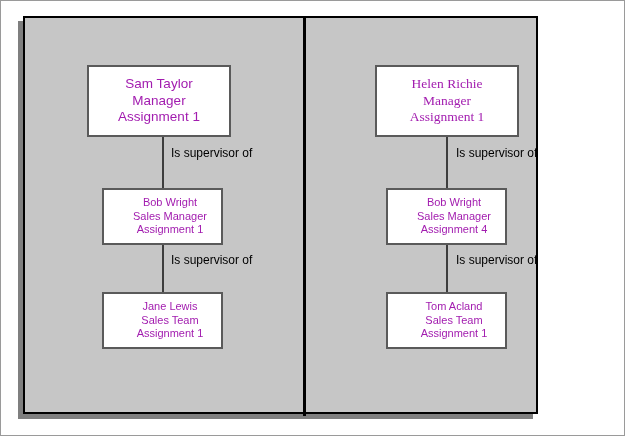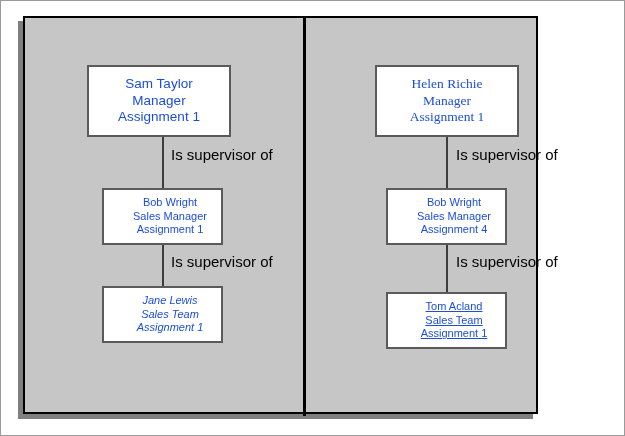--- a/index.html
+++ b/index.html
@@ -62,21 +62,21 @@
   .column.left  { left: 0px;   width: 278px; }
   .column.right { left: 281px; width: 234px; }
 
   
   .node {
     position: absolute;
     background: #ffffff;
     border: 2px solid #5a5a5a;
     box-sizing: border-box;
     text-align: right;
-    color: #1d4ed8;
+    color: #a21caf;
     line-height: 1.22;
     display: flex;
     flex-direction: column;
     justify-content: center;
     align-items: center;
     z-index: 2;
   }
   .node .line { display: block; white-space: nowrap; }
 
   
@@ -89,43 +89,43 @@
   .node.lvl1, .node.lvl2 {
     width: 121px;
     height: 57px;
     font-size: 11px;
     padding-left: 15px;
   }
 
   
   .left .node.lvl0 { left: 62px; top: 47px; }
   .left .node.lvl1 { left: 77px; top: 170px; }
-  .left .node.lvl2 { left: 77px; top: 268px; font-style: italic; }
+  .left .node.lvl2 { left: 77px; top: 274px; }
 
   
   .right .node.lvl0 { left: 69px; top: 47px; font-family: Liberation Serif, serif; }
   .right .node.lvl1 { left: 80px; top: 170px; }
-  .right .node.lvl2 { left: 80px; top: 274px; text-decoration: underline; }
+  .right .node.lvl2 { left: 80px; top: 274px; }
 
   
   .connector {
     position: absolute;
     width: 2px;
     background: #3d3d3d;
     z-index: 1;
   }
   .left  .connector { left: 137px; }
   .right .connector { left: 140px; }
   .connector.c1 { top: 117px; height: 55px; }
   .connector.c2 { top: 225px; height: 51px; }
 
   
   .edge-label {
     position: absolute;
-    font-size: 15px;
+    font-size: 12px;
     color: #000000;
     white-space: nowrap;
     z-index: 2;
   }
   .left  .edge-label { left: 146px; }
   .right .edge-label { left: 150px; }
   .edge-label.l1 { top: 128px; }
   .edge-label.l2 { top: 235px; }
 </style>
 </head>

